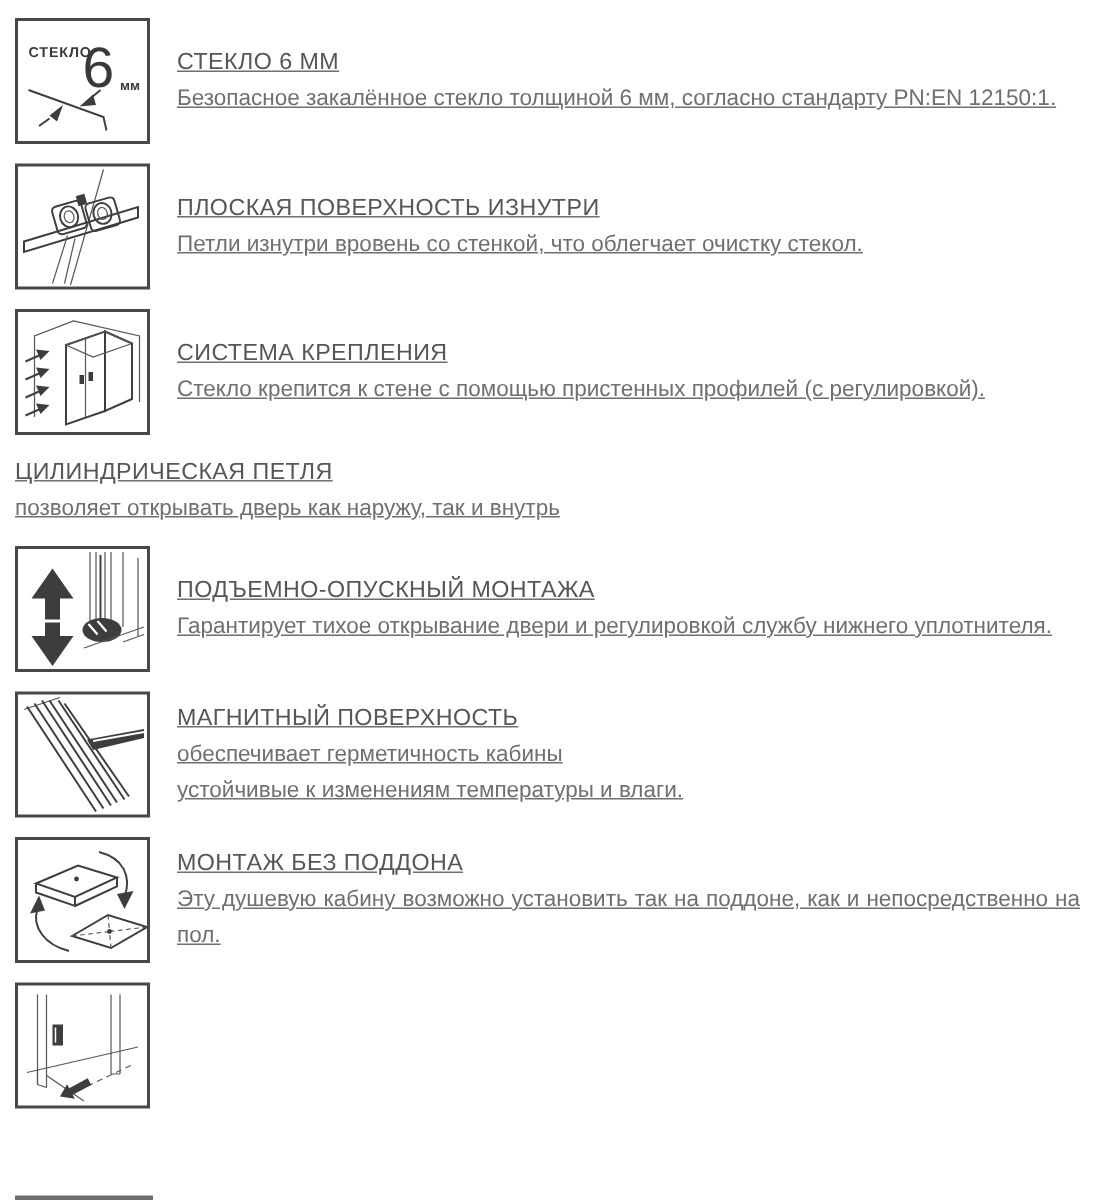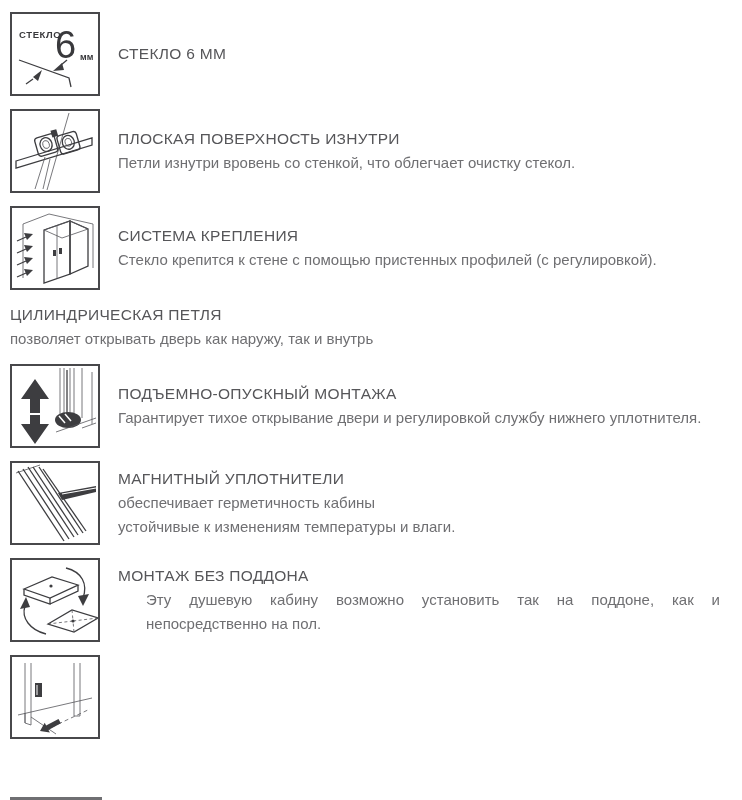--- a/index.html
+++ b/index.html
@@ -8,27 +8,27 @@
     font-family:"Liberation Sans","DejaVu Sans",sans-serif;
     -webkit-font-smoothing:antialiased;
   }
   .features{padding:12px 20px 0 10px;}
   .row{display:flex;align-items:center;margin-bottom:13px;}
   .icon-box{
     flex:0 0 auto;width:86px;height:80px;border:2px solid #48484b;
     margin-right:18px;background:#fff;box-sizing:content-box;
   }
   .icon-box svg{display:block;width:86px;height:80px;}
-  .txt{flex:1;min-width:0;color:#6f6f72;font-size:15px;line-height:24px;padding-right:2px;}
+  .txt{flex:1;min-width:0;color:#6f6f72;font-size:15px;line-height:24px;padding-right:2px;text-decoration:underline;}
   .feat-title{
     margin:0;font-size:15.5px;font-weight:400;color:#565659;
     letter-spacing:.3px;line-height:24px;text-transform:none;
   }
   .feat-desc{margin:0;}
-  .just{text-align:justify;margin-left:28px;}
+  .just{text-align:justify;}
   .ic{stroke:#3d3d40;fill:none;stroke-width:1.3;}
   .ic-thin{stroke:#55555a;fill:none;stroke-width:.8;}
   .ic-fill{fill:#3d3d40;stroke:none;}
   .ic-txt{fill:#39393c;stroke:none;font-family:"Liberation Sans",sans-serif;}
   .next-icon-crop{position:absolute;left:10px;top:797px;width:92px;height:3px;background:#6f6f72;}
 </style>
 </head>
 <body>
 
 <div class="features">
@@ -41,20 +41,21 @@
         <text class="ic-txt" x="68" y="46" font-size="9" font-weight="bold">мм</text>
         <path class="ic" d="M7 46 L57 64 L59 73" stroke-width="4.5"></path>
         <path class="ic" d="M55 46 L49 51" stroke-width="3"></path>
         <polygon class="ic-fill" points="41,57 50,49 52,56"></polygon>
         <path class="ic" d="M14 70 L21 65" stroke-width="3"></path>
         <polygon class="ic-fill" points="30,56 21,63 26,67"></polygon>
       </svg>
     </div>
     <div class="txt">
       <p class="feat-title">СТЕКЛО 6 ММ</p>
+      <p class="feat-desc">Безопасное закалённое стекло толщиной 6 мм, согласно стандарту PN:EN 12150:1.</p>
     </div>
   </div>
 
   <div class="row">
     <div class="icon-box">
       <svg viewBox="0 0 86 80">
         <line class="ic-thin" x1="57" y1="2" x2="35" y2="79"></line>
         <polygon class="ic" points="4,50 80,27 80,34 4,57" fill="#ffffff"></polygon>
         <g transform="rotate(-16 43 32)">
           <rect class="ic" x="24" y="22" width="20" height="19" rx="3" fill="#ffffff"></rect>
@@ -135,21 +136,21 @@
         <path class="ic" d="M11 6 L57 76" stroke-width="3"></path>
         <path class="ic" d="M16 4 L62 74" stroke-width="1"></path>
         <path class="ic" d="M21 4 L66 72" stroke-width="5"></path>
         <path class="ic" d="M27 4 L71 70" stroke-width="1.5"></path>
         <path class="ic" d="M31 6 L74 68" stroke-width="3"></path>
         <polygon class="ic-fill" points="46,30 84,23 84,29 50,37"></polygon>
         <path d="M50 31 L84 25" stroke="#ffffff" stroke-width="1.2" fill="none"></path>
       </svg>
     </div>
     <div class="txt">
-      <p class="feat-title">МАГНИТНЫЙ УПЛОТНИТЕЛИ</p>
+      <p class="feat-title">МАГНИТНЫЙ ПОВЕРХНОСТЬ</p>
       <p class="feat-desc">обеспечивает герметичность кабины</p>
       <p class="feat-desc">устойчивые к изменениям температуры и влаги.</p>
     </div>
   </div>
 
   <div class="row">
     <div class="icon-box">
       <svg viewBox="0 0 86 80">
         <polygon class="ic" points="12,29 40,17 66,25 38,38" fill="#ffffff"></polygon>
         <path class="ic" d="M12 29 L12 35 L38 44 L38 38 M66 25 L66 31 L38 44"></path>

